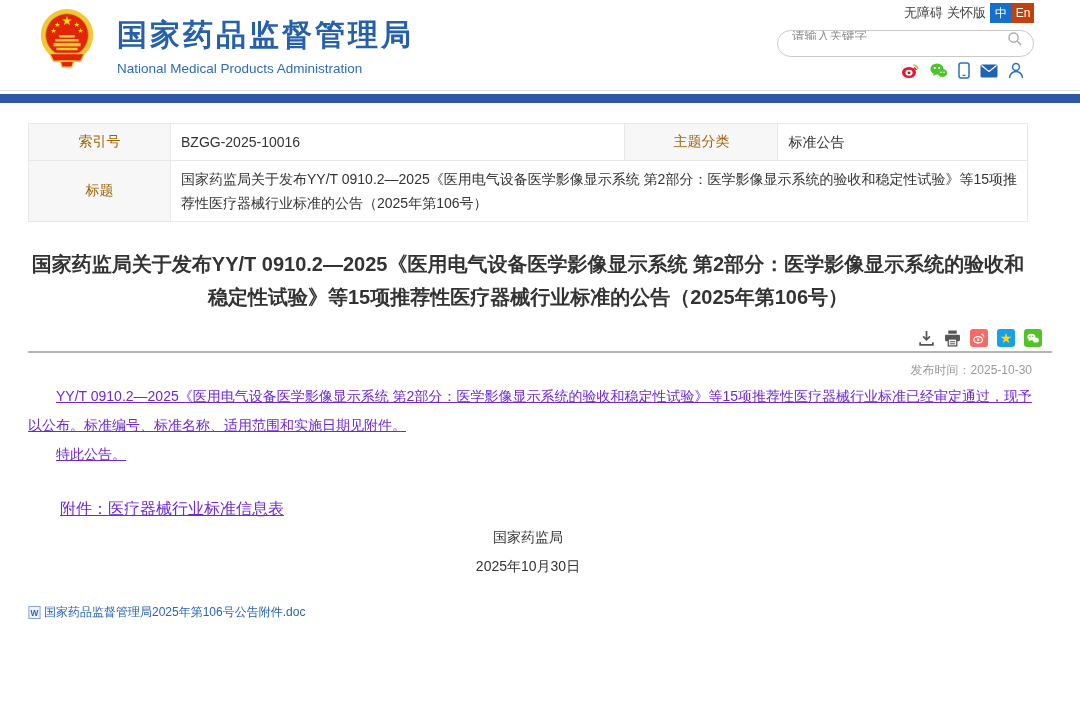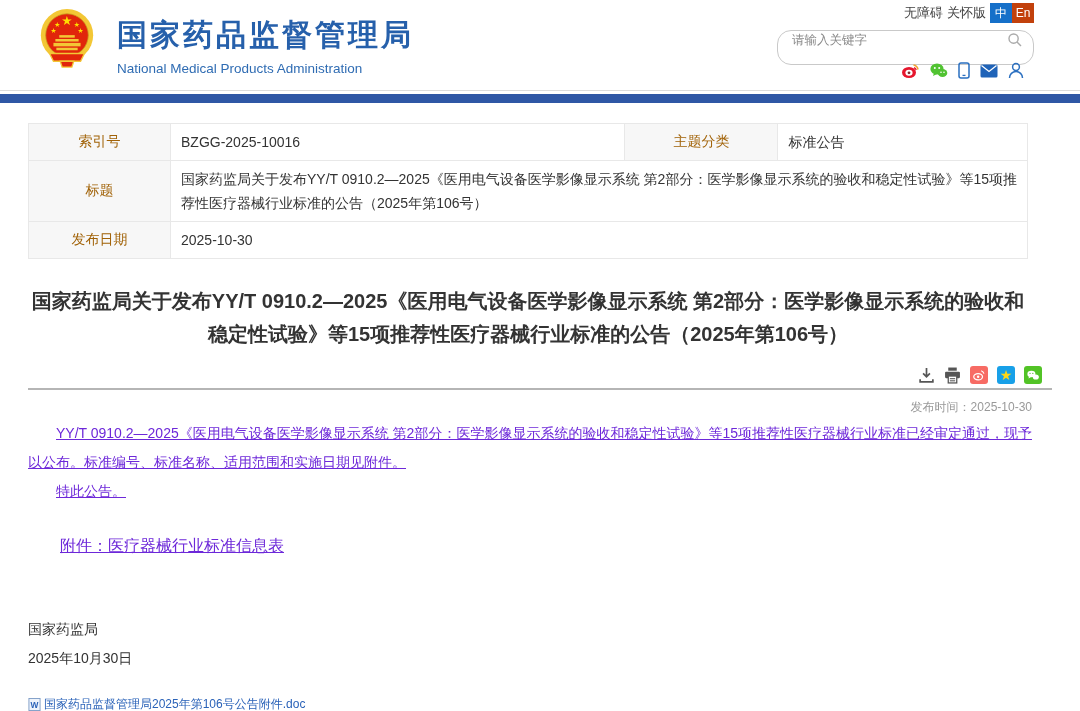--- a/index.html
+++ b/index.html
@@ -13,22 +13,22 @@
   .logo { position:absolute; left:36px; top:6px; }
   .brand { position:absolute; left:117px; top:15px; }
   .brand-zh { font-size:30px; font-weight:bold; color:#2660ab; letter-spacing:3px; }
   .brand-en { font-size:13.5px; color:#2f6cb3; margin-top:5px; }
   .topbar { position:absolute; right:46px; top:3px; display:flex; align-items:center; gap:4px; }
   .toplink { font-size:13px; color:#404040; cursor:pointer; text-decoration:none; }
   .langs { display:flex; }
   .lang { width:22px; height:20px; display:flex; align-items:center; justify-content:center; font-size:12px; cursor:pointer; }
   .lang.zh { background:#1670c9; color:#fff; }
   .lang.en { background:#c2410c; color:#fff; }
-  .searchbox { position:absolute; right:46px; top:30px; width:257px; height:35px;
-    border:1px solid #c9c9c9; border-radius:14px; display:flex; align-items:center; padding:0 10px 16px 14px; background:#fff; }
+  .searchbox { position:absolute; right:46px; top:30px; width:257px; height:27px;
+    border:1px solid #c9c9c9; border-radius:14px; display:flex; padding:0 10px 16px 14px; background:#fff; }
   .searchbox input { flex:1; border:none; outline:none; font-size:12.5px; color:#333; background:transparent; font-family:inherit; }
   .searchbox input::placeholder { color:#8a8a8a; }
   .hicons { position:absolute; right:56px; top:62px; display:flex; align-items:center; gap:10px; }
   .hicons > span { display:inline-flex; cursor:pointer; }
   .bluebar { height:9px; background:#2f57a5; margin-top:3px; }
   
   .content { margin-left:28px; width:1024px; }
   table.meta { width:1000px; border-collapse:collapse; margin-top:20px; font-size:14px; }
   table.meta td { border:1px solid #e8e8e8; padding:6px 10px; vertical-align:middle; }
   td.lbl { background:#f7f7f7; text-align:center; color:#a16207; }
@@ -44,21 +44,21 @@
   .share-row .gico { display:inline-flex; cursor:pointer; }
   .sq { width:18px; height:18px; border-radius:3px; display:inline-flex; align-items:center; justify-content:center; cursor:pointer; }
   .sq.weibo { background:#f76b64; }
   .sq.qzone { background:#18a0e8; color:#ffd718; font-size:14px; line-height:1; }
   .sq.wechat { background:#52c326; }
   .separator { width:1024px; border-top:2px solid #b5b5b5; margin-top:4px; }
   .pubtime { width:1004px; text-align:right; color:#999; font-size:12px; margin-top:9px; }
   .art-body { margin-top:3px; font-size:14px; line-height:29px; color:#6d28d9; width:1008px;text-decoration:underline; }
   .art-body p.ind { text-indent:2em; }
   .attach-line { text-indent:2em; margin-top:25px; font-size:16px; line-height:29px; }
-  .signature { width:1000px; text-align:left; margin-top:55px; font-size:14px; line-height:29px; }
+  .signature { width:1000px; text-align:center; font-size:14px; line-height:29px; }
   .footer-link { margin-top:23px; display:flex; align-items:center; gap:3px; font-size:12px; }
   .footer-link a { color:#2a62b8; text-decoration:none; cursor:pointer; }
 </style>
 </head>
 <body>
 
 <div class="header">
   <span class="logo">
     <svg width="62" height="66" viewBox="0 0 64 66">
       <circle cx="32" cy="29" r="27" fill="#F3C735"></circle>
@@ -151,24 +151,20 @@
         <tr class="r1">
       <td class="lbl c1">索引号</td>
       <td class="val">BZGG-2025-10016</td>
       <td class="lbl c3">主题分类</td>
       <td class="val">标准公告</td>
     </tr>
     <tr class="r2">
       <td class="lbl c1">标题</td>
       <td class="val" colspan="3">国家药监局关于发布YY/T 0910.2—2025《医用电气设备医学影像显示系统 第2部分：医学影像显示系统的验收和稳定性试验》等15项推荐性医疗器械行业标准的公告（2025年第106号）</td>
     </tr>
-    <tr class="r3">
-      <td class="lbl c1">发布日期</td>
-      <td class="val" colspan="3">2025-10-30</td>
-    </tr>
   </tbody>
     </table>
 
   <h1 class="art-title">国家药监局关于发布YY/T 0910.2—2025《医用电气设备医学影像显示系统 第2部分：医学影像显示系统的验收和稳定性试验》等15项推荐性医疗器械行业标准的公告（2025年第106号）</h1>
 
   <div class="share-row">
     <span class="gico">
       <svg width="17" height="17" viewBox="0 0 16 16">
         <path d="M8 1 v7.5 M4.8 6 L8 9.2 L11.2 6" stroke="#555" stroke-width="1.6" fill="none"></path>
         <path d="M2 11.5 V14 H14 V11.5" stroke="#555" stroke-width="1.6" fill="none"></path>

